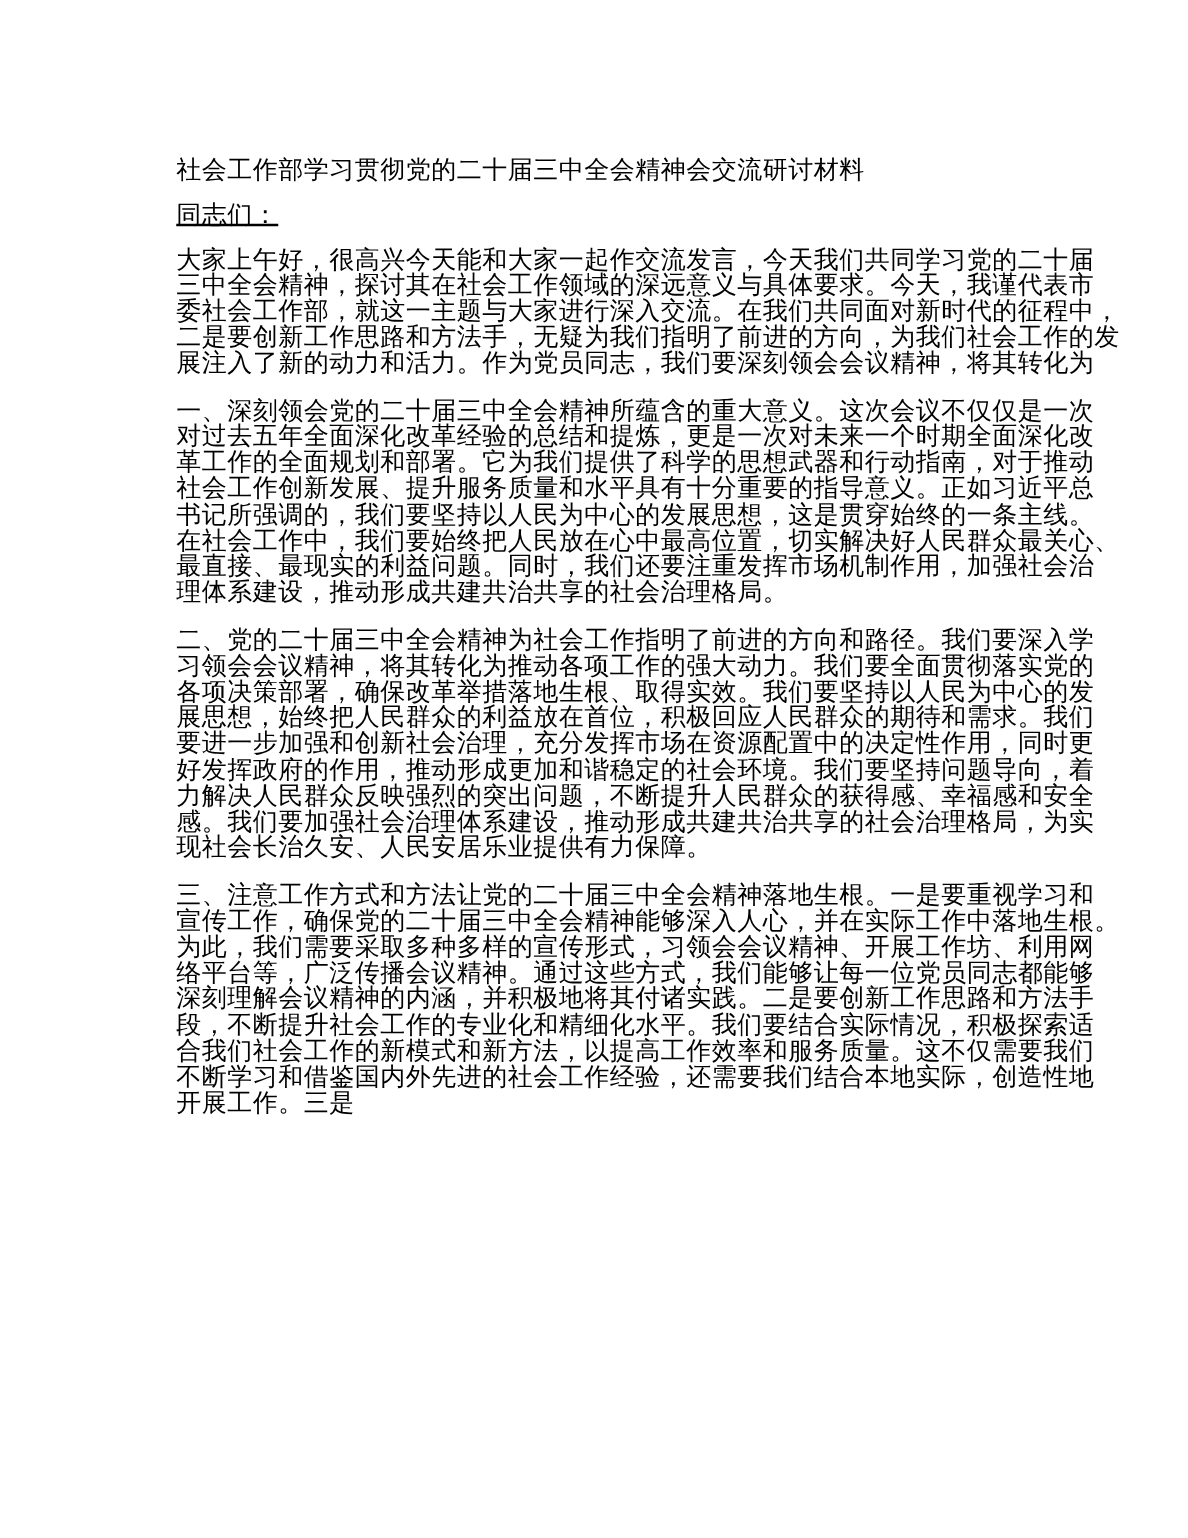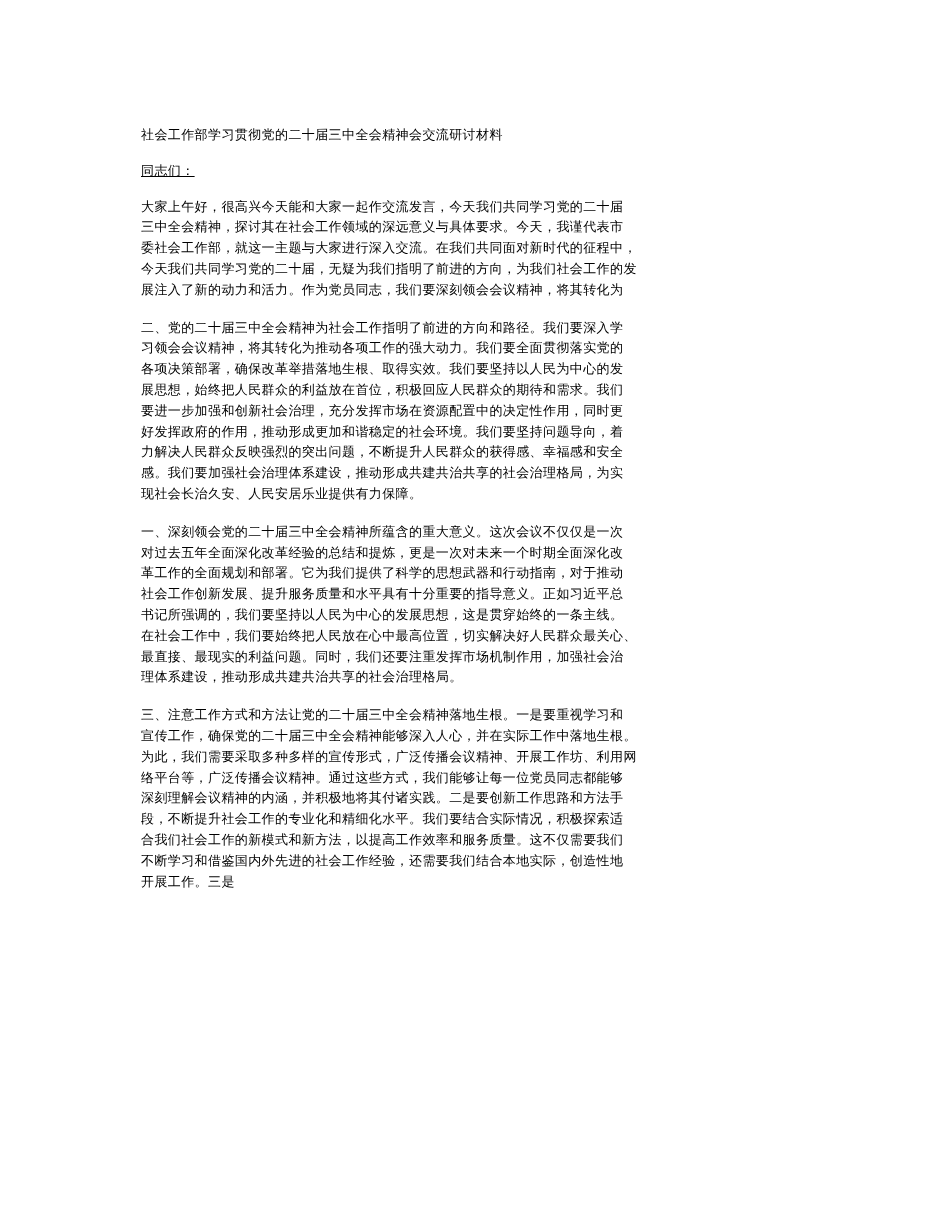--- a/index.html
+++ b/index.html
@@ -1,69 +1,69 @@
 <!DOCTYPE html>
 <html><head>
 <meta charset="utf-8">
 <style>
   html, body { margin: 0; padding: 0; background: #ffffff; }
   body { width: 950px; height: 1230px; position: relative; overflow: hidden;
          font-family: "DejaVu Sans", sans-serif; color: #000; }
   .page { position: absolute; left: 141px; top: 125px; width: 700px; }
   .para { margin: 0 0 17px 0; }
-  .line { display: block; font-size: 13px; line-height: 20.8px; white-space: nowrap; letter-spacing: 0.4px; }
+  .line { display: block; font-size: 20px; line-height: 20.8px; white-space: nowrap; letter-spacing: 0.4px; }
   .title { margin-bottom: 15px; }
   .greet { margin-bottom: 15px; text-decoration: underline; }
 </style>
 </head>
 <body>
 
 <div class="page">
   <div class="para title">
     <span class="line">社会工作部学习贯彻党的二十届三中全会精神会交流研讨材料</span>
   </div>
   <div class="para greet">
     <span class="line">同志们：</span>
   </div>
 
   <div class="para">
     <span class="line">大家上午好，很高兴今天能和大家一起作交流发言，今天我们共同学习党的二十届</span>
     <span class="line">三中全会精神，探讨其在社会工作领域的深远意义与具体要求。今天，我谨代表市</span>
     <span class="line">委社会工作部，就这一主题与大家进行深入交流。在我们共同面对新时代的征程中，</span>
-    <span class="line">今天我们共同学习党的二十届，无疑为我们指明了前进的方向，为我们社会工作的发</span>
+    <span class="line">二是要创新工作思路和方法手，无疑为我们指明了前进的方向，为我们社会工作的发</span>
     <span class="line">展注入了新的动力和活力。作为党员同志，我们要深刻领会会议精神，将其转化为</span>
+  </div>
+
+  <div class="para">
+    <span class="line">一、深刻领会党的二十届三中全会精神所蕴含的重大意义。这次会议不仅仅是一次</span>
+    <span class="line">对过去五年全面深化改革经验的总结和提炼，更是一次对未来一个时期全面深化改</span>
+    <span class="line">革工作的全面规划和部署。它为我们提供了科学的思想武器和行动指南，对于推动</span>
+    <span class="line">社会工作创新发展、提升服务质量和水平具有十分重要的指导意义。正如习近平总</span>
+    <span class="line">书记所强调的，我们要坚持以人民为中心的发展思想，这是贯穿始终的一条主线。</span>
+    <span class="line">在社会工作中，我们要始终把人民放在心中最高位置，切实解决好人民群众最关心、</span>
+    <span class="line">最直接、最现实的利益问题。同时，我们还要注重发挥市场机制作用，加强社会治</span>
+    <span class="line">理体系建设，推动形成共建共治共享的社会治理格局。</span>
   </div>
 
   <div class="para">
     <span class="line">二、党的二十届三中全会精神为社会工作指明了前进的方向和路径。我们要深入学</span>
     <span class="line">习领会会议精神，将其转化为推动各项工作的强大动力。我们要全面贯彻落实党的</span>
     <span class="line">各项决策部署，确保改革举措落地生根、取得实效。我们要坚持以人民为中心的发</span>
     <span class="line">展思想，始终把人民群众的利益放在首位，积极回应人民群众的期待和需求。我们</span>
     <span class="line">要进一步加强和创新社会治理，充分发挥市场在资源配置中的决定性作用，同时更</span>
     <span class="line">好发挥政府的作用，推动形成更加和谐稳定的社会环境。我们要坚持问题导向，着</span>
     <span class="line">力解决人民群众反映强烈的突出问题，不断提升人民群众的获得感、幸福感和安全</span>
     <span class="line">感。我们要加强社会治理体系建设，推动形成共建共治共享的社会治理格局，为实</span>
     <span class="line">现社会长治久安、人民安居乐业提供有力保障。</span>
   </div>
 
   <div class="para">
-    <span class="line">一、深刻领会党的二十届三中全会精神所蕴含的重大意义。这次会议不仅仅是一次</span>
-    <span class="line">对过去五年全面深化改革经验的总结和提炼，更是一次对未来一个时期全面深化改</span>
-    <span class="line">革工作的全面规划和部署。它为我们提供了科学的思想武器和行动指南，对于推动</span>
-    <span class="line">社会工作创新发展、提升服务质量和水平具有十分重要的指导意义。正如习近平总</span>
-    <span class="line">书记所强调的，我们要坚持以人民为中心的发展思想，这是贯穿始终的一条主线。</span>
-    <span class="line">在社会工作中，我们要始终把人民放在心中最高位置，切实解决好人民群众最关心、</span>
-    <span class="line">最直接、最现实的利益问题。同时，我们还要注重发挥市场机制作用，加强社会治</span>
-    <span class="line">理体系建设，推动形成共建共治共享的社会治理格局。</span>
-  </div>
-
-  <div class="para">
     <span class="line">三、注意工作方式和方法让党的二十届三中全会精神落地生根。一是要重视学习和</span>
     <span class="line">宣传工作，确保党的二十届三中全会精神能够深入人心，并在实际工作中落地生根。</span>
-    <span class="line">为此，我们需要采取多种多样的宣传形式，广泛传播会议精神、开展工作坊、利用网</span>
+    <span class="line">为此，我们需要采取多种多样的宣传形式，习领会会议精神、开展工作坊、利用网</span>
     <span class="line">络平台等，广泛传播会议精神。通过这些方式，我们能够让每一位党员同志都能够</span>
     <span class="line">深刻理解会议精神的内涵，并积极地将其付诸实践。二是要创新工作思路和方法手</span>
     <span class="line">段，不断提升社会工作的专业化和精细化水平。我们要结合实际情况，积极探索适</span>
     <span class="line">合我们社会工作的新模式和新方法，以提高工作效率和服务质量。这不仅需要我们</span>
     <span class="line">不断学习和借鉴国内外先进的社会工作经验，还需要我们结合本地实际，创造性地</span>
     <span class="line">开展工作。三是</span>
   </div>
 </div>
 
 </body></html>

